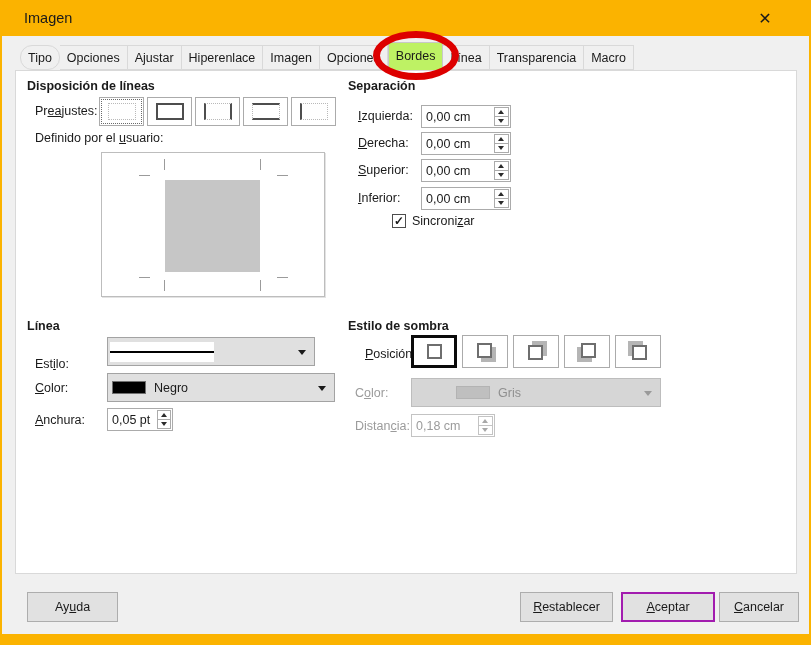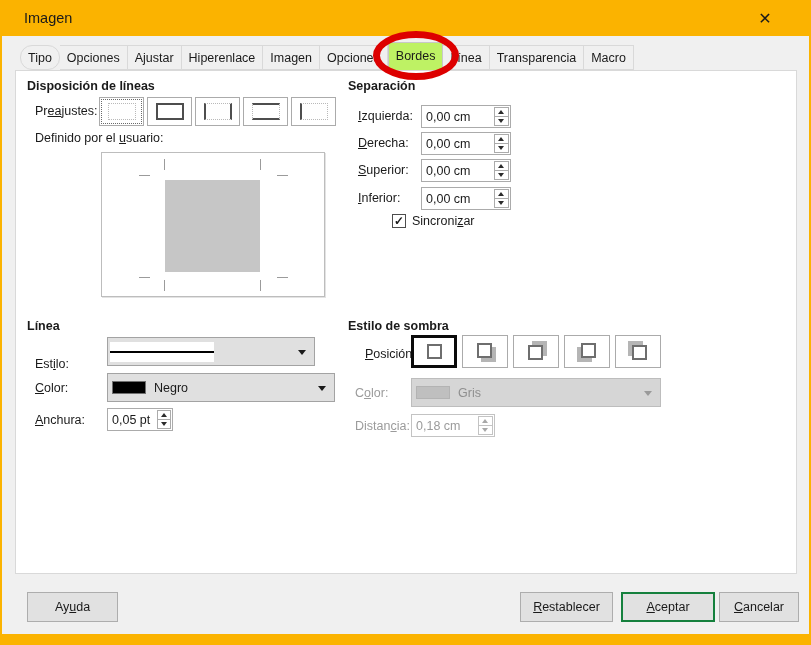--- a/index.html
+++ b/index.html
@@ -48,37 +48,37 @@
   .tri-dn{width:0;height:0;border-left:3.5px solid transparent;border-right:3.5px solid transparent;border-top:4.5px solid #2B2B2B;}
   .dis .tri-up{border-bottom-color:#A8A8A8;}
   .dis .tri-dn{border-top-color:#A8A8A8;}
   .dis .spin{border-color:#C3C3C3;}
   .dis .spin>div:first-child{border-bottom-color:#C3C3C3;}
   
   .checkbox-row{position:absolute;left:376px;top:143px;display:flex;align-items:center;gap:6px;}
   .checkbox{width:14px;height:14px;background:#FFFFFF;border:1px solid #4D4D4D;display:flex;align-items:center;justify-content:center;font-size:12px;font-weight:bold;line-height:12px;color:#1A1A1A;}
   
   .dropdown{position:absolute;height:29px;background:#E0E0E0;border:1px solid #A3A3A3;display:flex;align-items:center;}
-  .dropdown.dis{background:#D6D6D6;border-color:#BDBDBD;color:#8F8F8F;}
+  .dropdown.dis{background:#D6D6D6;border-color:#BDBDBD;color:#8F8F8F;padding-left:40px;}
   .dd-arrow{position:absolute;right:8px;top:50%;margin-top:-2px;width:0;height:0;border-left:4.5px solid transparent;border-right:4.5px solid transparent;border-top:5.5px solid #1A1A1A;}
   .dropdown.dis .dd-arrow{border-top-color:#9A9A9A;}
   .style-strip{position:absolute;left:2px;top:4px;width:104px;height:20px;background:#FFFFFF;display:flex;align-items:center;}
   .style-line{width:100%;height:2px;background:#000000;}
   .swatch{width:34px;height:13px;margin:0 8px 0 4px;background:#000;border:1px solid #707070;}
   .dropdown.dis .swatch{border-color:#B3B3B3;}
   
   .shadow-row{position:absolute;left:395px;top:264px;display:flex;gap:5px;}
   .shadow-btn{width:46px;height:33px;background:#FFFFFF;border:1px solid #ABABAB;position:relative;display:flex;align-items:center;justify-content:center;}
   .shadow-btn.selected{border:3px solid #0A0A0A;}
   .s-wrap{position:relative;width:21px;height:21px;}
   .s-shadow{position:absolute;width:15px;height:15px;background:#B5B5B5;}
   .s-box{position:absolute;width:15px;height:15px;background:#FFFFFF;border:2px solid #6E6E6E;}
   
   .btn{position:absolute;top:592px;height:30px;background:#E1E1E1;border:1px solid #ADADAD;font-family:"Liberation Sans",sans-serif;font-size:12.5px;color:#1A1A1A;display:flex;align-items:center;justify-content:center;}
-  .btn.default{border:2px solid #15803d;}
+  .btn.default{border:2px solid #a21caf;}
   .bottom-strip{position:absolute;left:-2px;right:-2px;bottom:0;height:11px;background:#FBB300;}
   u{text-decoration:underline;}
 </style>
 </head>
 <body>
 
 <div class="dialog">
 
   <div class="titlebar">
     <span class="title">Imagen</span>

